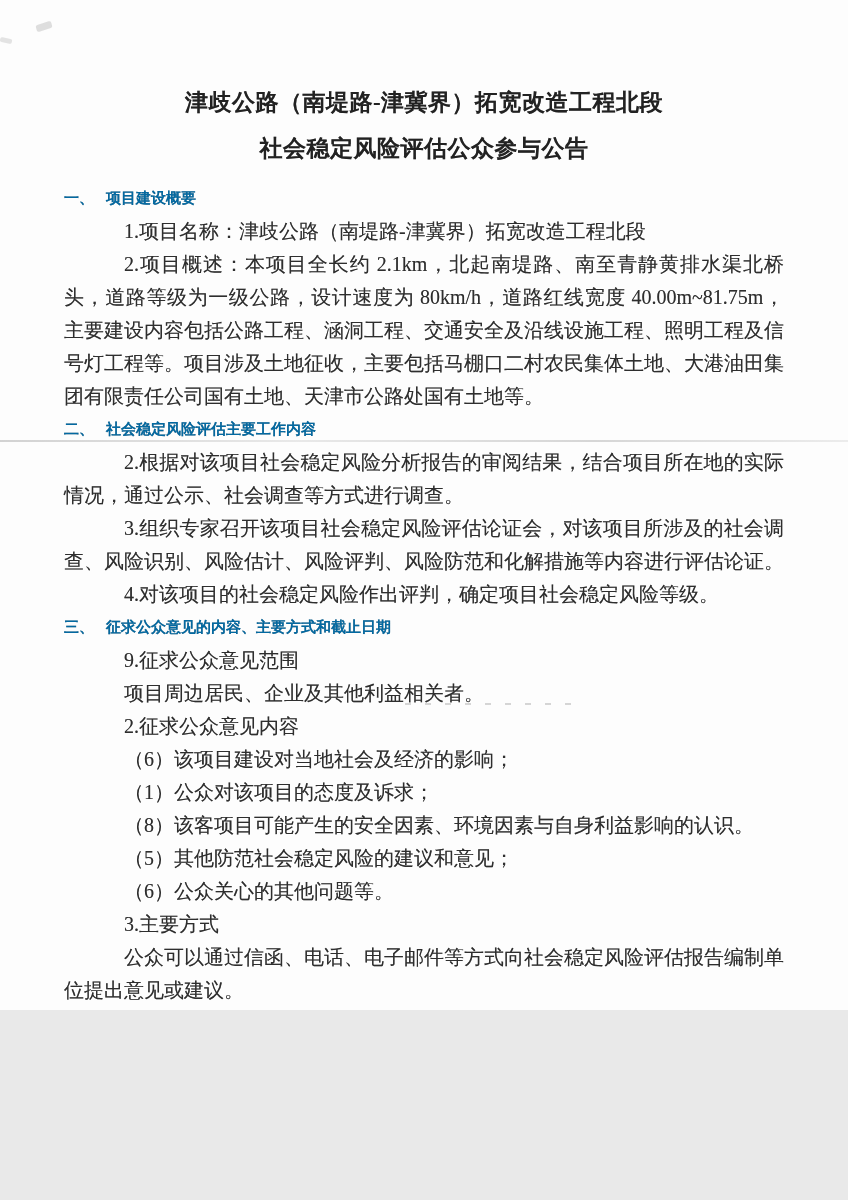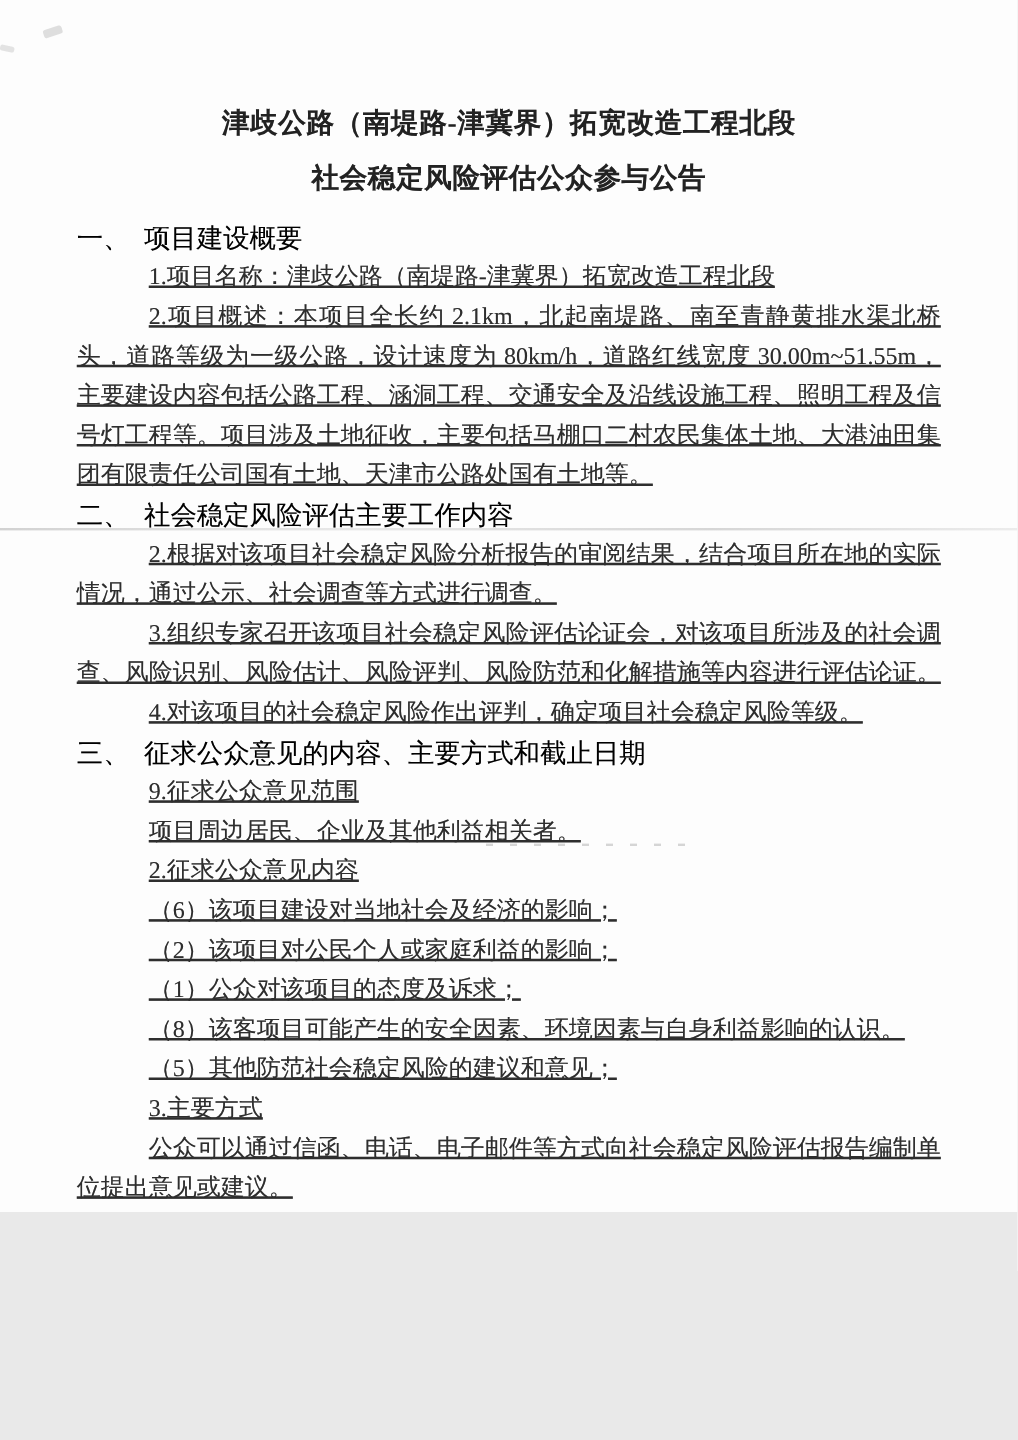--- a/index.html
+++ b/index.html
@@ -28,33 +28,33 @@
     text-align: center;
     font-size: 23px;
     font-weight: bold;
     line-height: 46px;
     color: #222;
     letter-spacing: 0.5px;
   }
   .body-block { margin-top: 10px; }
   .sec-heading {
     margin: 0;
-    font-size: 22px;
-    font-weight: normal;
+    font-size: 15px;
+    font-weight: bold;
     line-height: 33px;
-    color: #000000;
+    color: #0369a1;
   }
   .sec-heading .sec-num { margin-right: 12px; }
   .para {
     margin: 0;
     font-size: 20px;
     line-height: 33px;
     text-align: justify;
   }
-  .indent { text-indent: 60px; text-decoration: underline; }
+  .indent { text-indent: 60px; }
   .page-number {
     position: absolute;
     top: 1110px;
     left: 0;
     width: 100%;
     text-align: center;
     font-size: 17px;
     color: #3a3a3a;
   }
   
@@ -101,44 +101,44 @@
       <p>社会稳定风险评估公众参与公告</p>
     </div>
 
     <div class="body-block">
 
       <section>
         <h2 class="sec-heading">
           <span class="sec-num">一、</span><span>项目建设概要</span>
         </h2>
         <p class="para indent">1.项目名称：津歧公路（南堤路-津冀界）拓宽改造工程北段</p>
-        <p class="para indent">2.项目概述：本项目全长约 2.1km，北起南堤路、南至青静黄排水渠北桥头，道路等级为一级公路，设计速度为 80km/h，道路红线宽度 30.00m~51.55m，主要建设内容包括公路工程、涵洞工程、交通安全及沿线设施工程、照明工程及信号灯工程等。项目涉及土地征收，主要包括马棚口二村农民集体土地、大港油田集团有限责任公司国有土地、天津市公路处国有土地等。</p>
+        <p class="para indent">2.项目概述：本项目全长约 2.1km，北起南堤路、南至青静黄排水渠北桥头，道路等级为一级公路，设计速度为 80km/h，道路红线宽度 40.00m~81.75m，主要建设内容包括公路工程、涵洞工程、交通安全及沿线设施工程、照明工程及信号灯工程等。项目涉及土地征收，主要包括马棚口二村农民集体土地、大港油田集团有限责任公司国有土地、天津市公路处国有土地等。</p>
       </section>
 
       <section>
         <h2 class="sec-heading">
           <span class="sec-num">二、</span><span>社会稳定风险评估主要工作内容</span>
         </h2>
         <p class="para indent">2.根据对该项目社会稳定风险分析报告的审阅结果，结合项目所在地的实际情况，通过公示、社会调查等方式进行调查。</p>
         <p class="para indent">3.组织专家召开该项目社会稳定风险评估论证会，对该项目所涉及的社会调查、风险识别、风险估计、风险评判、风险防范和化解措施等内容进行评估论证。</p>
         <p class="para indent">4.对该项目的社会稳定风险作出评判，确定项目社会稳定风险等级。</p>
       </section>
 
       <section>
         <h2 class="sec-heading">
           <span class="sec-num">三、</span><span>征求公众意见的内容、主要方式和截止日期</span>
         </h2>
         <p class="para indent">9.征求公众意见范围</p>
         <p class="para indent">项目周边居民、企业及其他利益相关者。</p>
         <p class="para indent">2.征求公众意见内容</p>
         <p class="para indent">（6）该项目建设对当地社会及经济的影响；</p>
-        <p class="para indent">（2）该项目对公民个人或家庭利益的影响；</p>
         <p class="para indent">（1）公众对该项目的态度及诉求；</p>
         <p class="para indent">（8）该客项目可能产生的安全因素、环境因素与自身利益影响的认识。</p>
         <p class="para indent">（5）其他防范社会稳定风险的建议和意见；</p>
+        <p class="para indent">（6）公众关心的其他问题等。</p>
         <p class="para indent">3.主要方式</p>
         <p class="para indent">公众可以通过信函、电话、电子邮件等方式向社会稳定风险评估报告编制单位提出意见或建议。</p>
       </section>
 
     </div>
   </div>
 
   <div class="page-number">1</div>
 
 </div>

